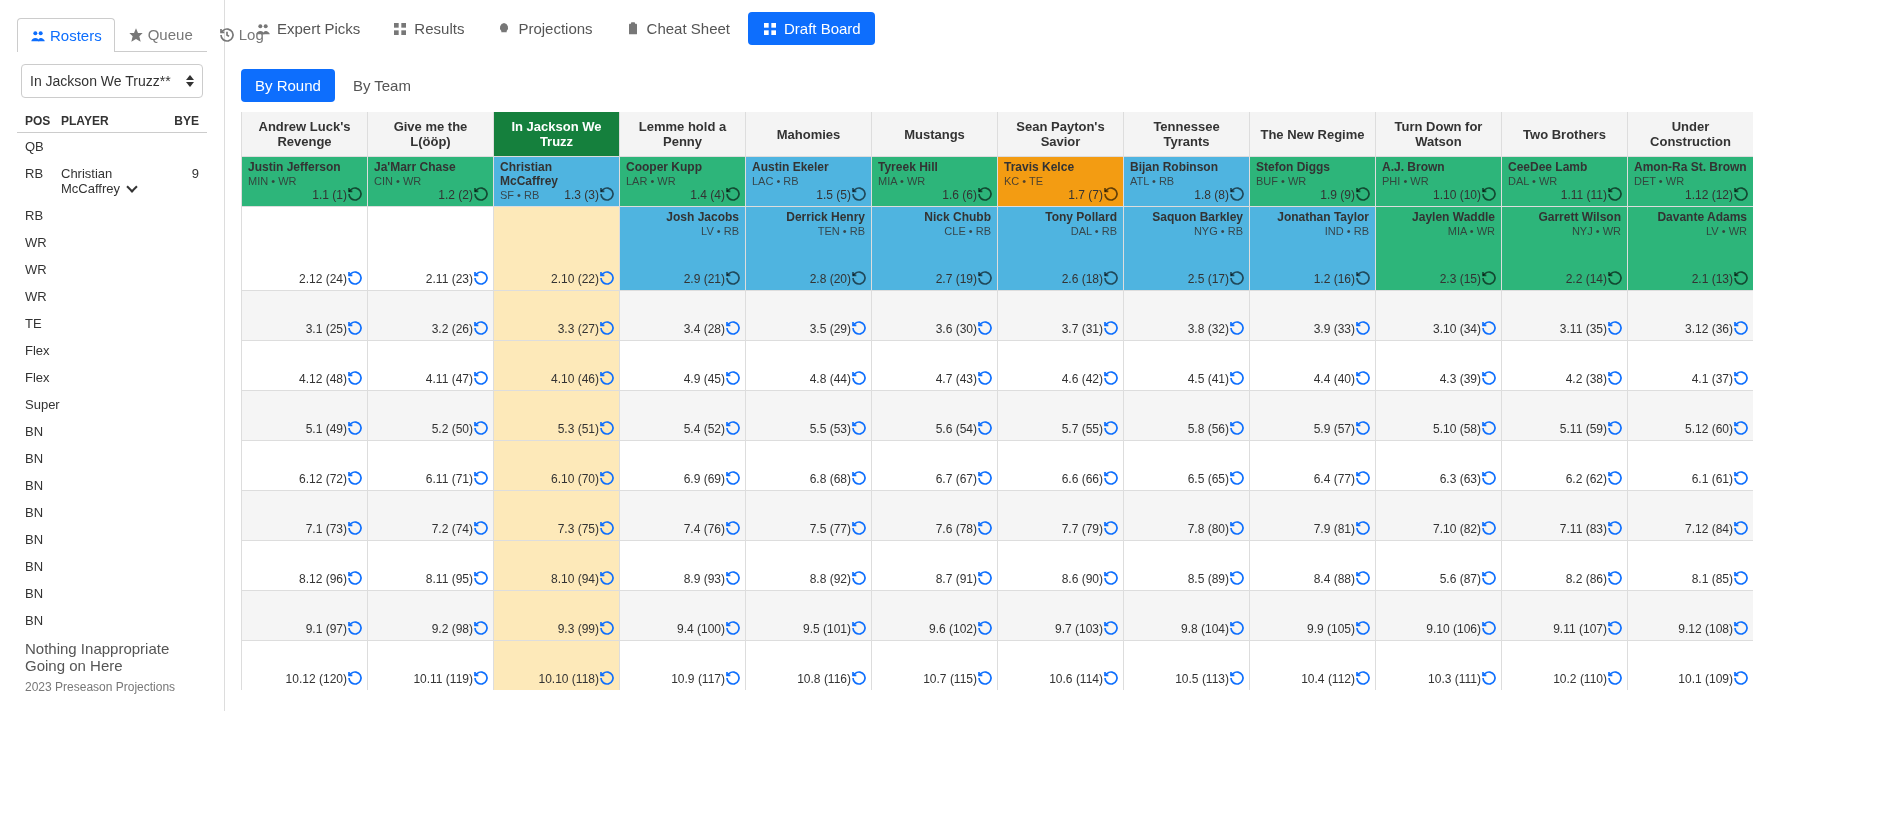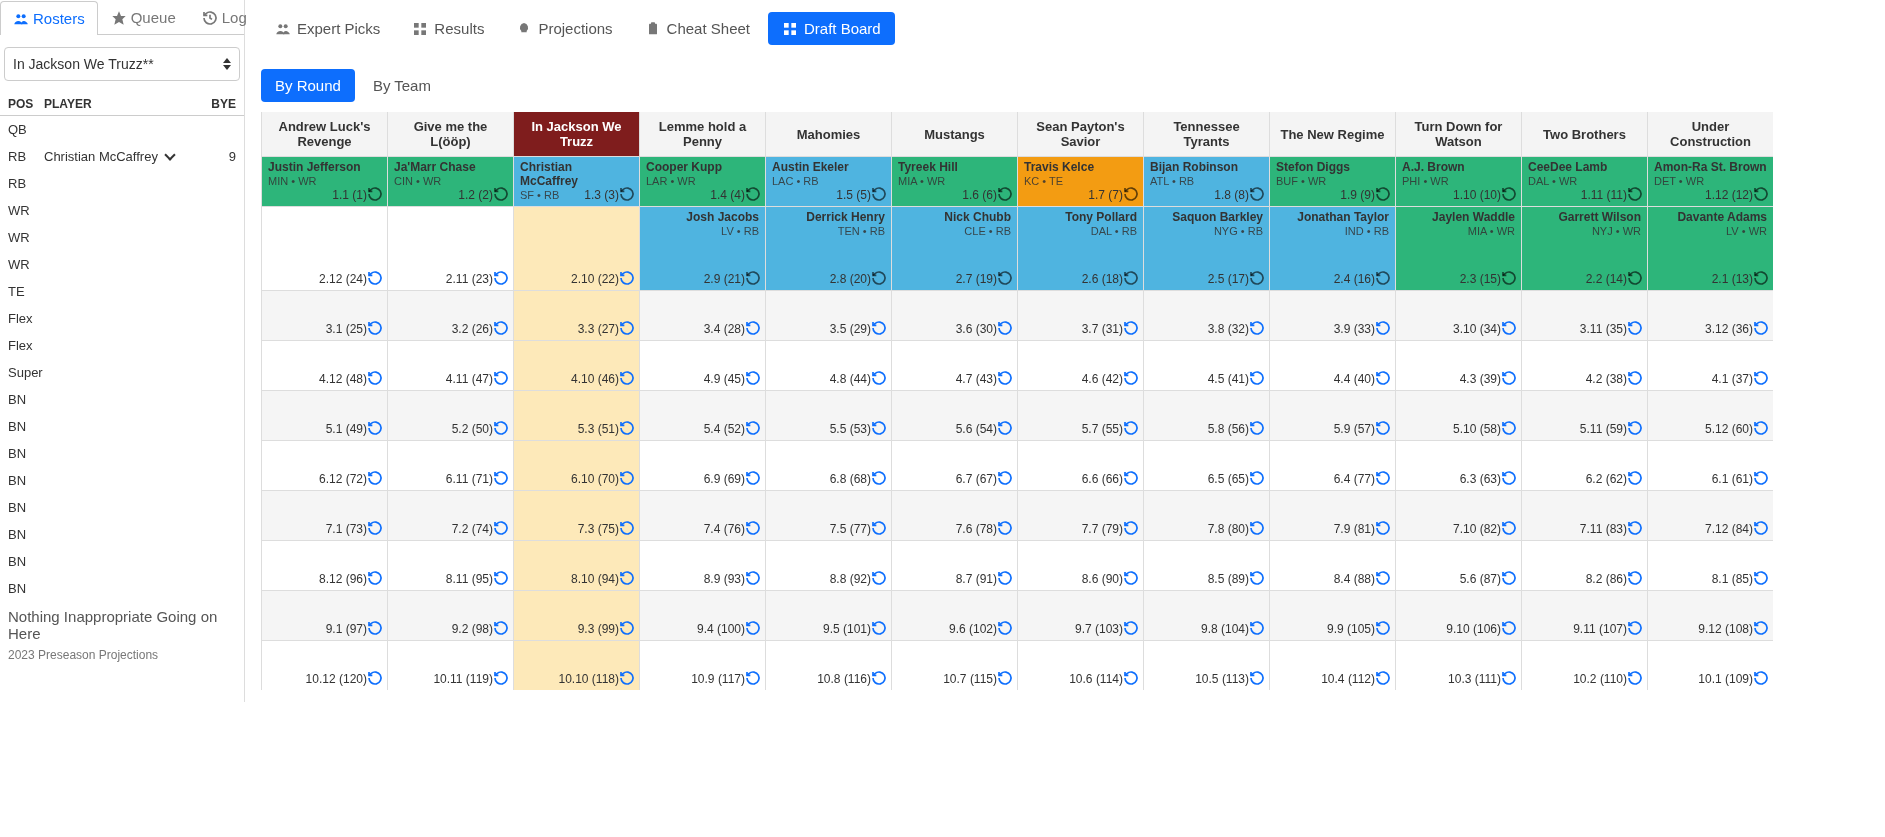--- a/index.html
+++ b/index.html
@@ -1,18 +1,18 @@
 <!DOCTYPE html>
 <html><head>
 <meta charset="utf-8">
 <style>
 * { box-sizing: border-box; margin: 0; padding: 0; }
 body { font-family: -apple-system, BlinkMacSystemFont, "Segoe UI", Helvetica, Arial, sans-serif; font-size: 14px; color: #333; background: #fff; }
 .container { display: flex; width: 1885px; }
-.sidebar { width: 245px; border-right: 1px solid #ddd; padding: 0; }
+.sidebar { width: 225px; border-right: 1px solid #ddd; padding: 17px; }
 .tab-row { display: flex; border-bottom: 1px solid #ccc; margin-bottom: 12px; }
 .tab { padding: 8px 12px; border: 1px solid transparent; border-bottom: none; display:flex; align-items:center; gap:4px; cursor:pointer; font-size:15px; color:#777; }
 .tab.active { border-color: #ccc; border-radius: 4px 4px 0 0; background:#fff; color:#0d6efd; position:relative; top:1px; }
 .team-select { width: calc(100% - 8px); margin: 0 4px 12px 4px; padding:8px; border:1px solid #ccc; border-radius:4px; display:flex; justify-content:space-between; align-items:center; cursor:pointer; }
 .roster-head { display:flex; padding:4px 8px; font-weight:700; font-size:12px; border-bottom:1px solid #ccc; }
 .roster-head .pos { width:36px; }
 .roster-head .player { flex:1; }
 .roster-head .bye { width:30px; text-align:right; }
 .roster-row { display:flex; padding:6px 8px; font-size:13px; }
 .roster-row .pos { width:36px; }
@@ -23,21 +23,21 @@
 .main { flex:1; padding:12px 16px; overflow-x:auto; }
 .topnav { display:flex; gap:4px; margin-bottom:24px; }
 .navbtn { padding:8px 14px; display:flex; align-items:center; gap:6px; color:#555; cursor:pointer; border-radius:4px; font-size:15px; }
 .navbtn.active { background:#0d6efd; color:#fff; }
 .toggle-row { display:flex; gap:4px; margin-bottom:10px; }
 .toggle { padding:8px 14px; border-radius:4px; cursor:pointer; color:#555; font-size:15px; }
 .toggle.active { background:#0d6efd; color:#fff; }
 .board { display:flex; }
 .team-col { width:126px; flex-shrink:0; }
 .team-head { height:44px; padding:4px 6px; text-align:center; font-weight:700; font-size:13px; display:flex; align-items:center; justify-content:center; border-left:1px solid #ddd; background:#f4f4f4; }
-.team-head.active { background:#7f1d1d; color:#fff; }
+.team-head.active { background:#15803d; color:#fff; }
 .cell { height:50px; border-left:1px solid #ddd; border-top:1px solid #ddd; position:relative; padding:4px 6px; font-size:12px; background:#fff; }
 .cell.alt { background:#f5f5f5; }
 .cell.highlighted { background:#fde9b9; }
 .cell.highlighted.alt { background:#fde9b9; }
 .cell.wr { background:#2db57a; }
 .cell.rb { background:#4fb4e0; }
 .cell.te { background:#f39c12; }
 .cell.tall { height:84px;text-align:right; }
 .player-name { font-weight:700; line-height:1.15; }
 .player-sub { font-size:11px; opacity:.85; }
@@ -852,21 +852,21 @@
             <div class="player-sub">BUF • WR</div>
             <div class="pick-num">1.9 (9)</div>
             <svg class="ico undo-icon" viewBox="0 0 24 24" fill="none" stroke="rgba(0,0,0,0.6)" stroke-width="2.5">
               <path d="M3 12a9 9 0 1 0 3-6.7L3 8"></path>
               <polyline points="3 3 3 8 8 8"></polyline>
             </svg>
           </div>
           <div class="cell tall rb">
             <div class="player-name">Jonathan Taylor</div>
             <div class="player-sub">IND • RB</div>
-            <div class="pick-num">2.4 (16)</div>
+            <div class="pick-num">1.2 (16)</div>
             <svg class="ico undo-icon" viewBox="0 0 24 24" fill="none" stroke="rgba(0,0,0,0.6)" stroke-width="2.5">
               <path d="M3 12a9 9 0 1 0 3-6.7L3 8"></path>
               <polyline points="3 3 3 8 8 8"></polyline>
             </svg>
           </div>
           <div class="cell alt">
             <div class="pick-num">3.9 (33)</div>
             <svg class="ico undo-icon" viewBox="0 0 24 24" fill="none" stroke="#0d6efd" stroke-width="2.5">
               <path d="M3 12a9 9 0 1 0 3-6.7L3 8"></path>
               <polyline points="3 3 3 8 8 8"></polyline>

